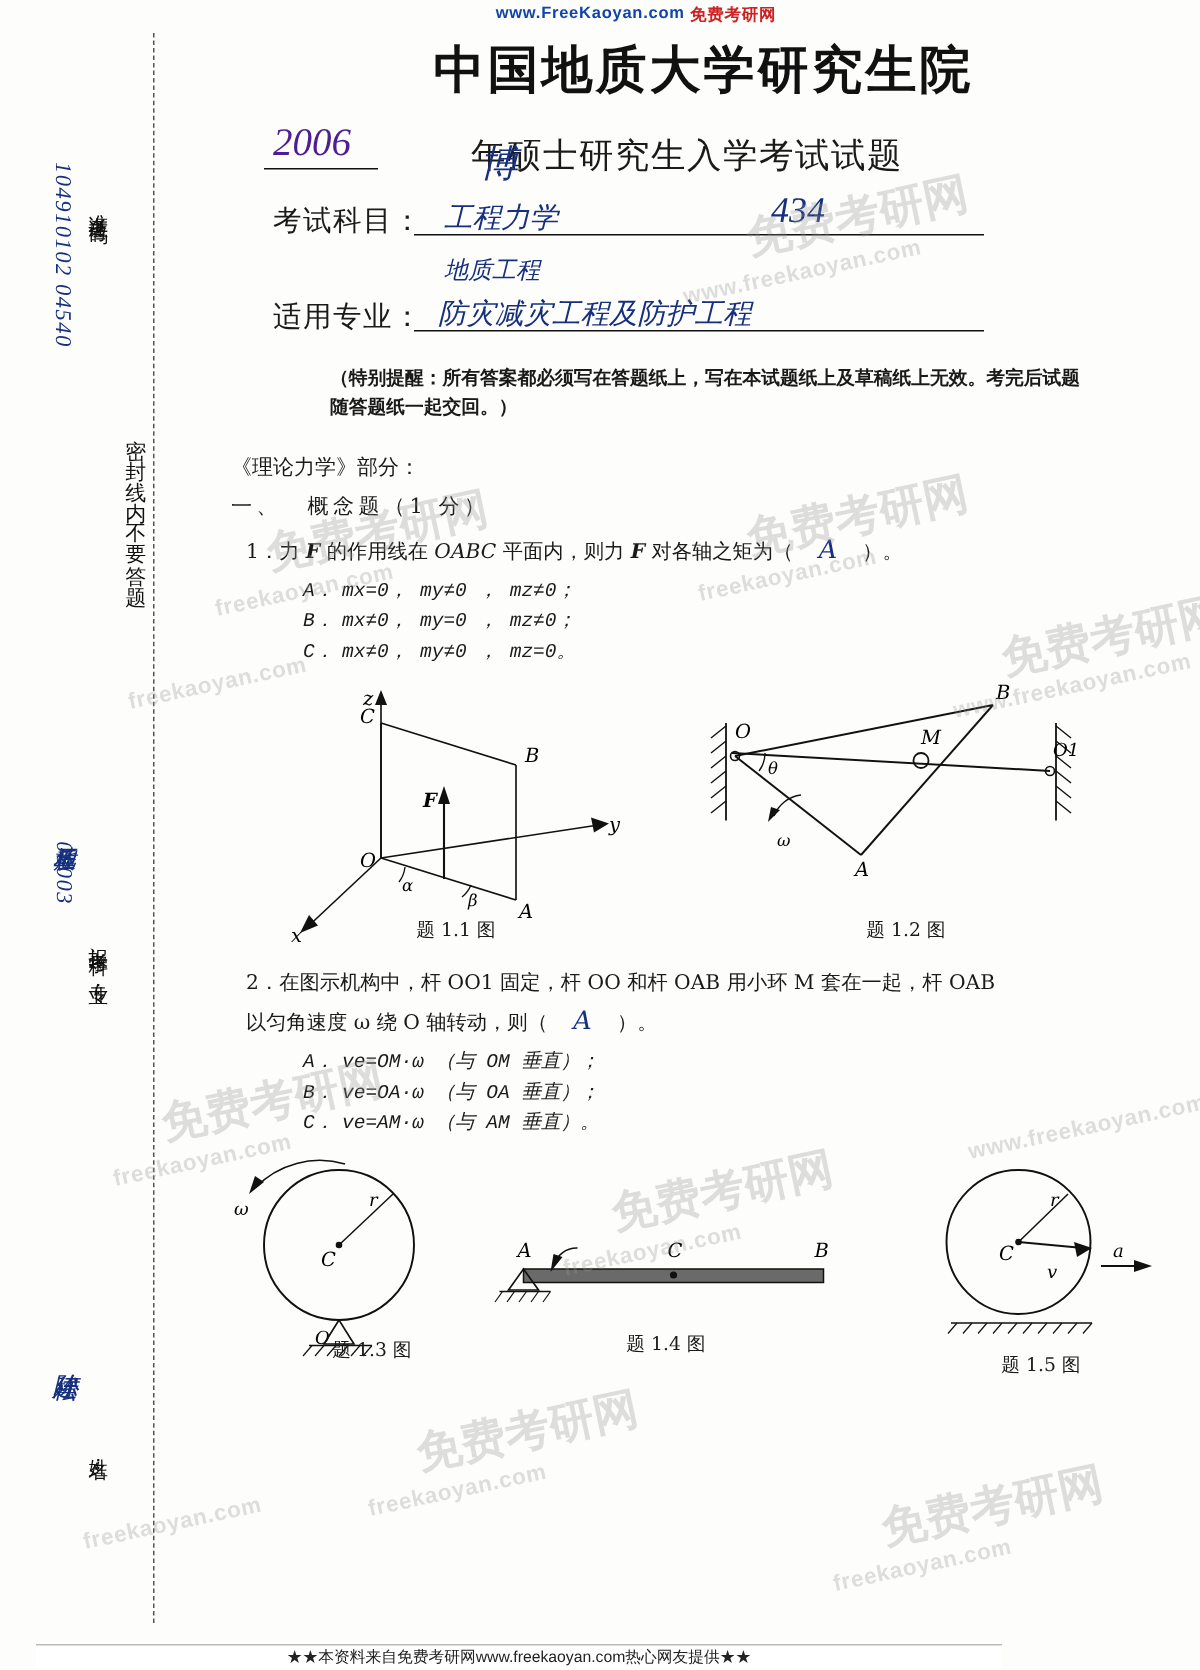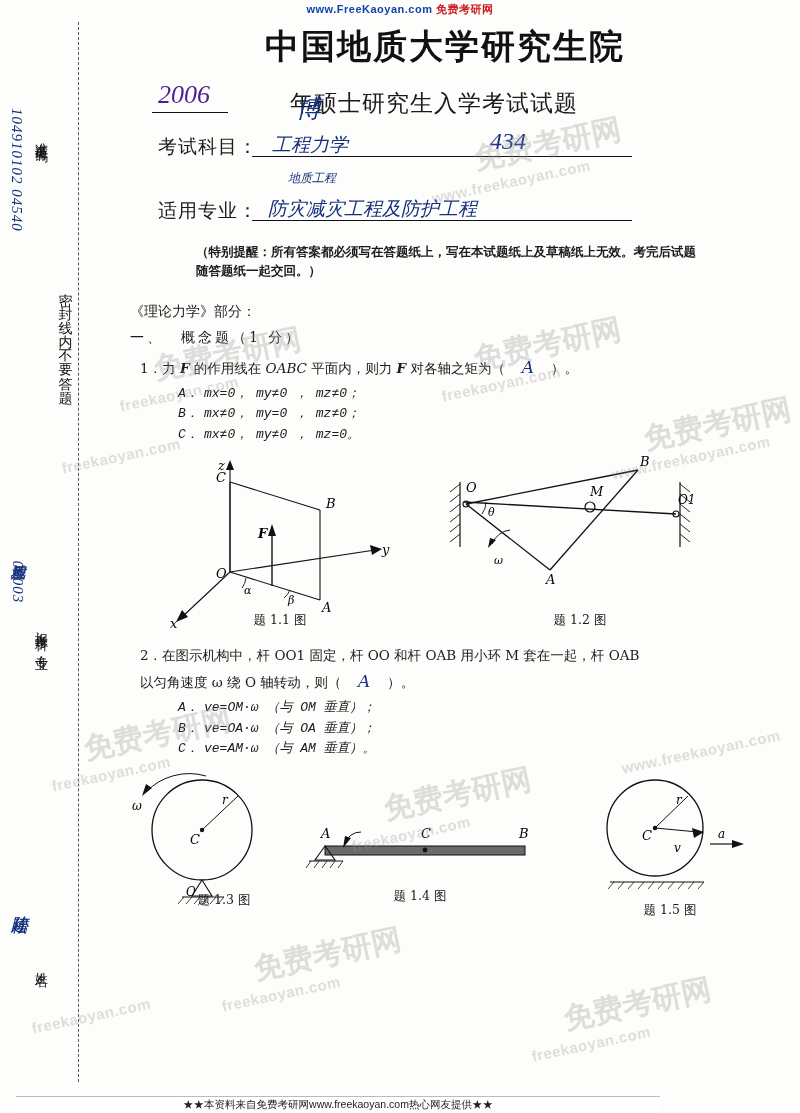--- a/index.html
+++ b/index.html
@@ -4,35 +4,35 @@
 <style>
   html,body{margin:0;padding:0;}
   body{
     width:800px;height:1113px;
     background:#fdfdfb;
     font-family:"Liberation Serif", serif;
     color:#1a1a1a;
     position:relative;
     overflow:hidden;
   }
-  .page{position:absolute;inset:0;}
+  .page{position:absolute;inset:0;margin-left:24px;}
 
   
   .top-banner{
     position:absolute;top:0;left:0;width:800px;height:18px;
     display:flex;align-items:center;justify-content:center;
     font-family:"Liberation Sans",sans-serif;font-size:11px;
     color:#333;letter-spacing:.5px;
   }
   .top-banner .blue{color:#1144aa;font-weight:bold;}
   .top-banner .red{color:#cc2222;font-weight:bold;}
 
   
   .bottom-banner{
-    position:absolute;bottom:0;left:16px;width:644px;height:16px;
+    position:absolute;bottom:0;left:0;width:644px;height:16px;
     display:flex;align-items:center;justify-content:center;
     font-family:"Liberation Sans",sans-serif;font-size:10.5px;
     color:#222;border-top:1px solid #bbb;background:#fff;
   }
 
   
   .left-strip{
     position:absolute;left:4px;top:22px;width:86px;height:1060px;
   }
   .vline{
@@ -189,21 +189,21 @@
     </div>
 
     <div class="field">
       <span class="lbl">考试科目：</span>
       <span class="ul" style="left:152px;width:380px;"></span>
       <span class="val" style="left:172px;top:2px;">工程力学</span>
       <span class="code" style="left:390px;top:-2px;text-align:center;">434</span>
     </div>
 
     <div class="field" style="margin-top:30px;">
-      <span class="val" style="left:188px;top:-24px;font-size:12px;">地质工程</span>
+      <span class="val" style="left:172px;top:-24px;font-size:16px;">地质工程</span>
       <span class="lbl">适用专业：</span>
       <span class="ul" style="left:152px;width:380px;"></span>
       <span class="val" style="left:168px;top:2px;text-align:right;">防灾减灾工程及防护工程</span>
     </div>
 
     <div class="notice">（特别提醒：所有答案都必须写在答题纸上，写在本试题纸上及草稿纸上无效。考完后试题随答题纸一起交回。）</div>
 
     <div class="sect">《理论力学》部分：</div>
     <div class="q-head">一、　概念题（1 分）</div>
 

